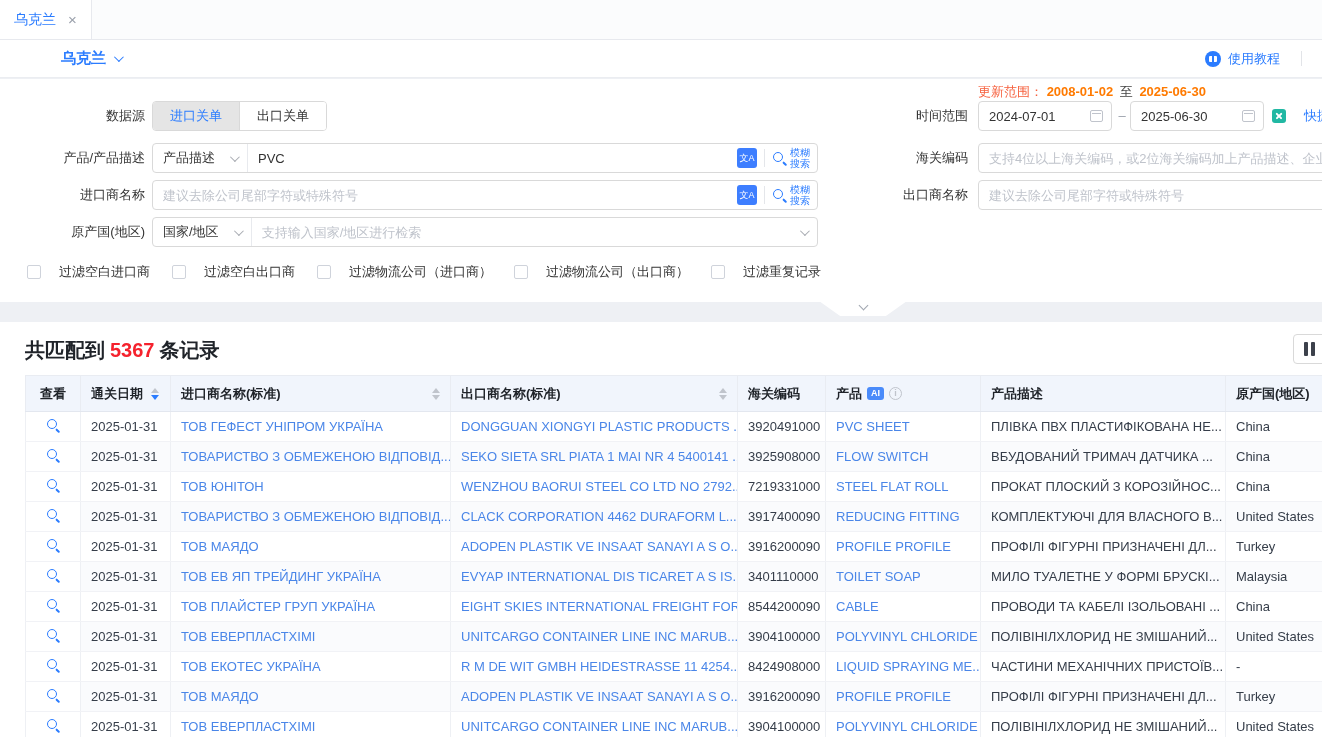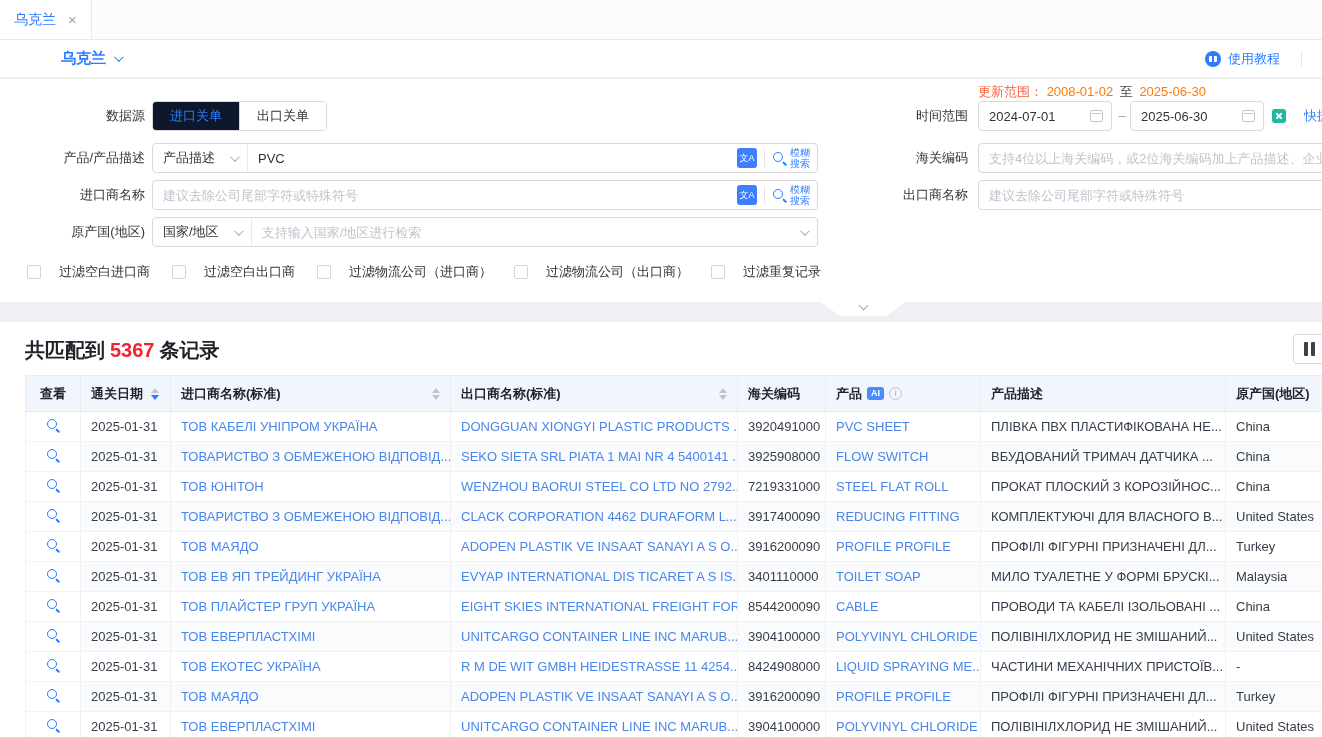--- a/index.html
+++ b/index.html
@@ -30,26 +30,26 @@
     background:linear-gradient(to right,#fff 42%,var(--accent) 42%,var(--accent) 58%,#fff 58%);}
   .hd-div{width:1px;height:15px;background:#e2e4e8;margin-left:14px;}
 
   
   .filter-panel{position:absolute;left:0;top:79px;width:1322px;height:223px;background:#fff;}
   .flabel{position:absolute;width:145px;text-align:right;font-size:13px;color:#333;line-height:30px;}
   .rlabel{position:absolute;left:862px;width:106px;text-align:right;font-size:13px;color:#333;line-height:30px;}
   .frow{position:absolute;height:30px;}
   .update-range{position:absolute;left:978px;top:4px;font-size:13px;}
   .update-range .lbl{color:var(--orange-label);}
-  .update-range b{color:var(--orange);font-weight:normal;}
+  .update-range b{color:var(--orange);font-weight:bold;}
   .update-range .to{color:#444;margin:0 3px;}
 
   .seg{position:absolute;left:152px;display:inline-flex;border:1px solid var(--border);border-radius:4px;overflow:hidden;height:30px;}
   .seg .opt{padding:0 17px;line-height:28px;font-size:13px;background:#fff;color:#333;cursor:pointer;}
-  .seg .opt.active{background:#0f172a;color:var(--accent);}
+  .seg .opt.active{background:#e5e5e5;color:var(--accent);}
   .seg .opt + .opt{border-left:1px solid var(--border);}
 
   .fgroup{position:absolute;left:152px;width:666px;height:30px;border:1px solid var(--border);border-radius:4px;background:#fff;display:flex;align-items:center;}
   .fselect{display:flex;align-items:center;gap:7px;padding:0 10px;font-size:13px;color:#333;border-right:1px solid #e8eaee;height:100%;cursor:pointer;white-space:nowrap;}
   .finput{flex:1;border:none;outline:none;font-size:13px;padding:0 10px;color:#333;min-width:0;font-family:inherit;background:transparent;}
   .finput::placeholder{color:#bfc3cb;}
   .trans-icon{width:20px;height:20px;flex:0 0 20px;background:#3d7eff;border-radius:3px;color:#fff;font-size:9px;display:flex;align-items:center;justify-content:center;cursor:pointer;}
   .vdiv{width:1px;height:18px;background:#e4e6ea;margin:0 7px;}
   .fuzzy{display:flex;align-items:center;gap:3px;background:none;border:none;color:var(--accent);cursor:pointer;padding:0 7px 0 0;font-family:inherit;}
   .fz-text{display:flex;flex-direction:column;font-size:10px;line-height:1.1;text-align:left;}
@@ -300,21 +300,21 @@
         <th>产品描述</th>
         <th>原产国(地区)</th>
       </tr>
     </thead>
     <tbody>
         <tr>
       <td>
         <button class="view-btn"><span class="mag"></span></button>
       </td>
       <td>2025-01-31</td>
-      <td><a class="cell-link">ТОВ КАБЕЛІ УНІПРОМ УКРАЇНА</a></td>
+      <td><a class="cell-link">ТОВ ГЕФЕСТ УНІПРОМ УКРАЇНА</a></td>
       <td><a class="cell-link">DONGGUAN XIONGYI PLASTIC PRODUCTS ...</a></td>
       <td>3920491000</td>
       <td><a class="cell-link">PVC SHEET</a></td>
       <td>ПЛІВКА ПВХ ПЛАСТИФІКОВАНА НЕ...</td>
       <td>China</td>
     </tr>
         <tr>
       <td>
         <button class="view-btn"><span class="mag"></span></button>
       </td>

